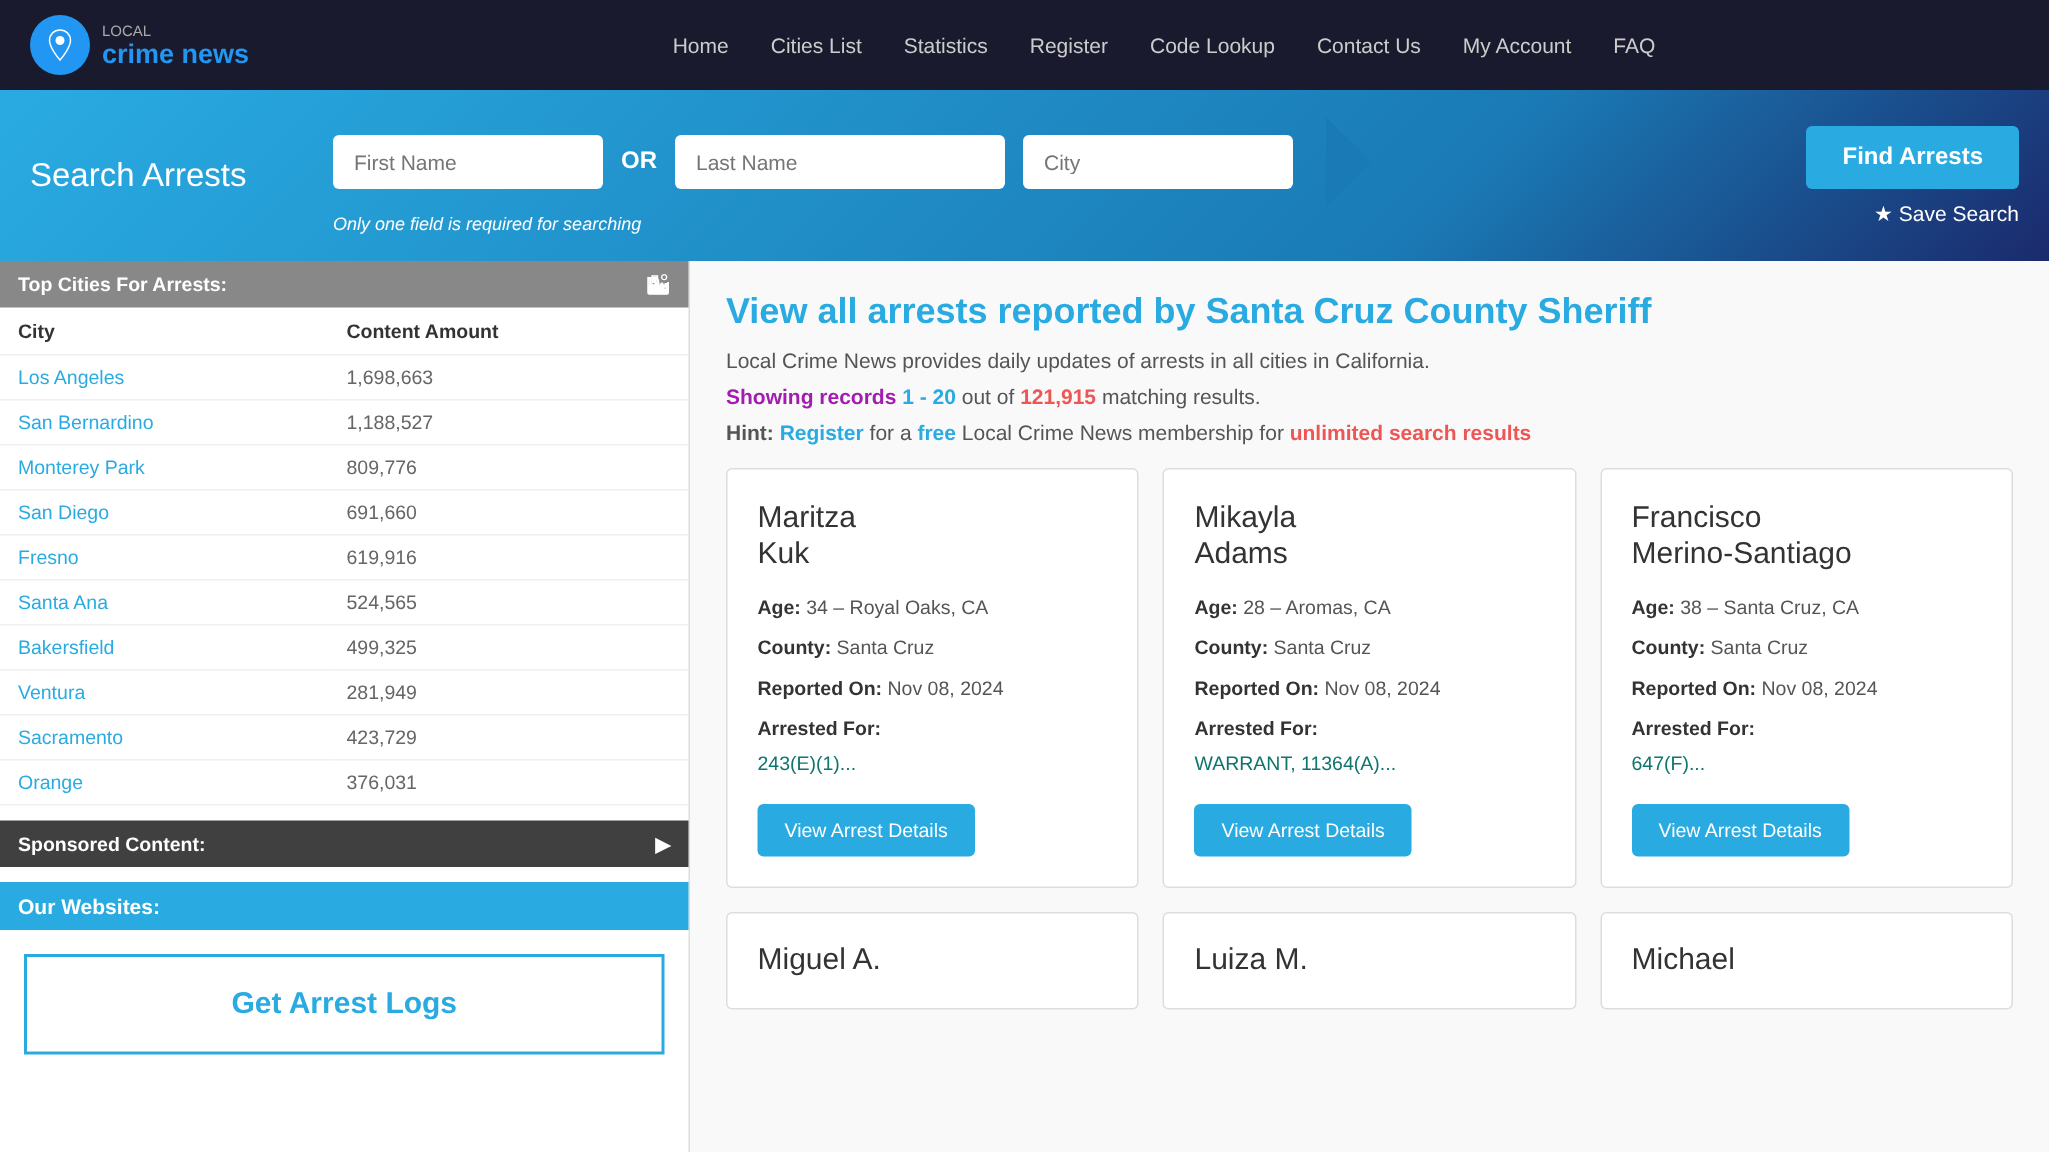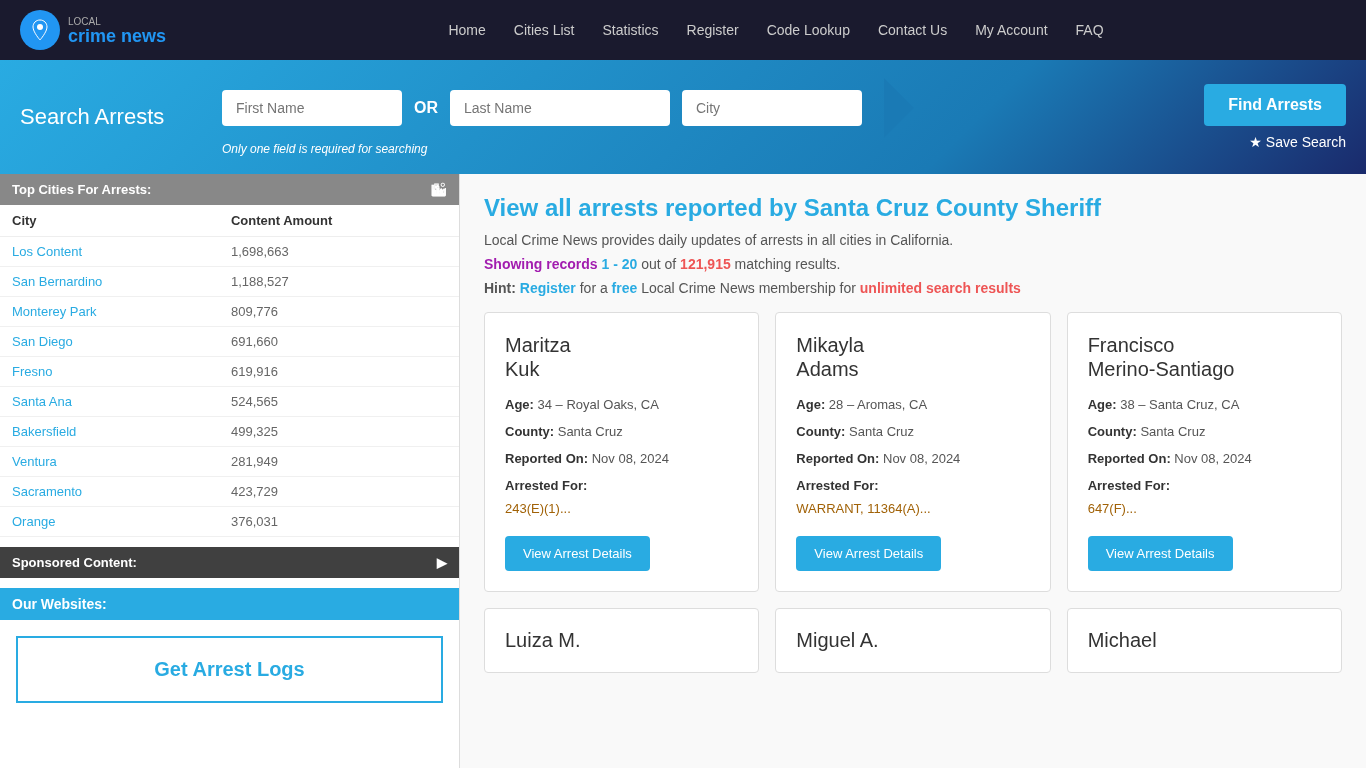--- a/index.html
+++ b/index.html
@@ -61,21 +61,21 @@
     .hint .unlimited { color: #e55; font-weight: bold; }
 
     
     .cards-grid { display: grid; grid-template-columns: repeat(3, 1fr); gap: 16px; margin-top: 16px; }
     .arrest-card { background: white; border: 1px solid #ddd; border-radius: 4px; padding: 20px; display: flex; flex-direction: column; gap: 8px; }
     .arrest-card .name { font-size: 20px; color: #333; line-height: 1.2; margin-bottom: 8px; }
     .arrest-card .age { font-size: 13px; color: #555; }
     .arrest-card .age strong { color: #333; }
     .arrest-card .detail { font-size: 13px; color: #555; margin-top: 4px; }
     .arrest-card .detail strong { color: #333; }
-    .arrest-card .charge { color: #a16207; font-size: 13px; }
+    .arrest-card .charge { color: #0f766e; font-size: 13px; }
     .view-btn { background: #29ABE2; color: white; border: none; padding: 10px 18px; border-radius: 4px; font-size: 13px; cursor: pointer; margin-top: 12px; align-self: flex-start; }
 
     
     .bottom-cards { display: grid; grid-template-columns: repeat(3, 1fr); gap: 16px; margin-top: 0; }
     .bottom-card { background: white; border: 1px solid #ddd; border-radius: 4px; padding: 20px; min-height: 60px; }
     .bottom-card .name { font-size: 20px; color: #333; }
   </style>
 </head>
 <body>
 
@@ -136,21 +136,21 @@
       </div>
       <table class="cities-table">
         <thead>
           <tr>
             <th>City</th>
             <th>Content Amount</th>
           </tr>
         </thead>
         <tbody id="cities-tbody">
         <tr>
-              <td><a href="#">Los Content</a></td>
+              <td><a href="#">Los Angeles</a></td>
               <td>1,698,663</td>
             </tr>
             <tr>
               <td><a href="#">San Bernardino</a></td>
               <td>1,188,527</td>
             </tr>
             <tr>
               <td><a href="#">Monterey Park</a></td>
               <td>809,776</td>
             </tr>
@@ -240,23 +240,23 @@
     <div class="detail"><strong>County:</strong> Santa Cruz</div>
     <div class="detail"><strong>Reported On:</strong> Nov 08, 2024</div>
     <div class="detail"><strong>Arrested For:</strong></div>
     <div class="charge">647(F)...</div>
     <button class="view-btn">View Arrest Details</button>
   </div>
       </div>
 
     <div class="bottom-cards" style="margin-top: 16px;" id="bottom-cards">
     <div class="bottom-card">
-          <div class="name">Luiza M.</div>
+          <div class="name">Miguel A.</div>
         </div>
         <div class="bottom-card">
-          <div class="name">Miguel A.</div>
+          <div class="name">Luiza M.</div>
         </div>
         <div class="bottom-card">
           <div class="name">Michael</div>
         </div>
       </div>
   </div>
 </div>
 
 </body></html>

